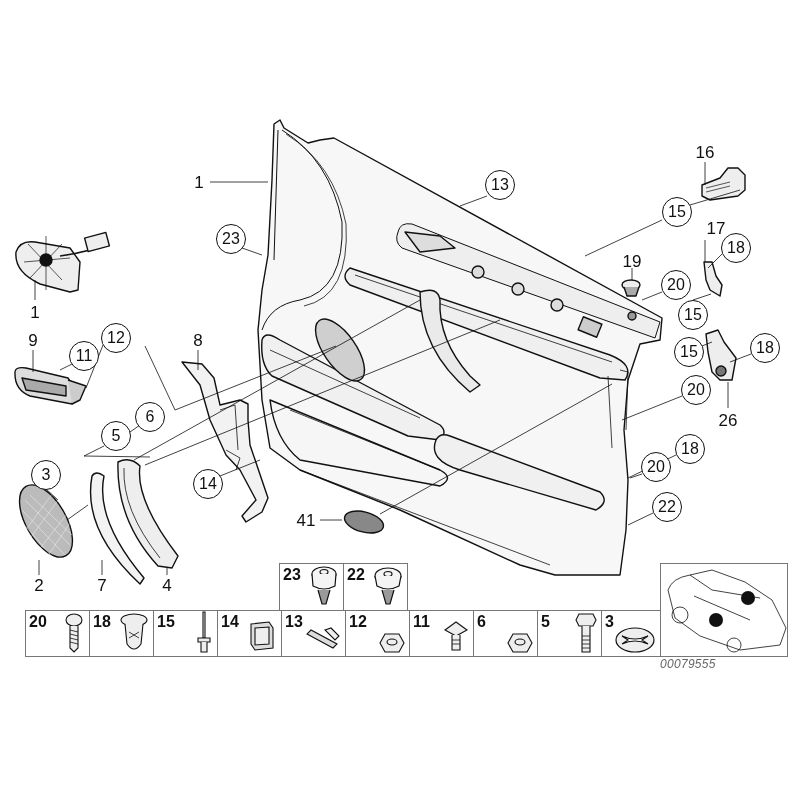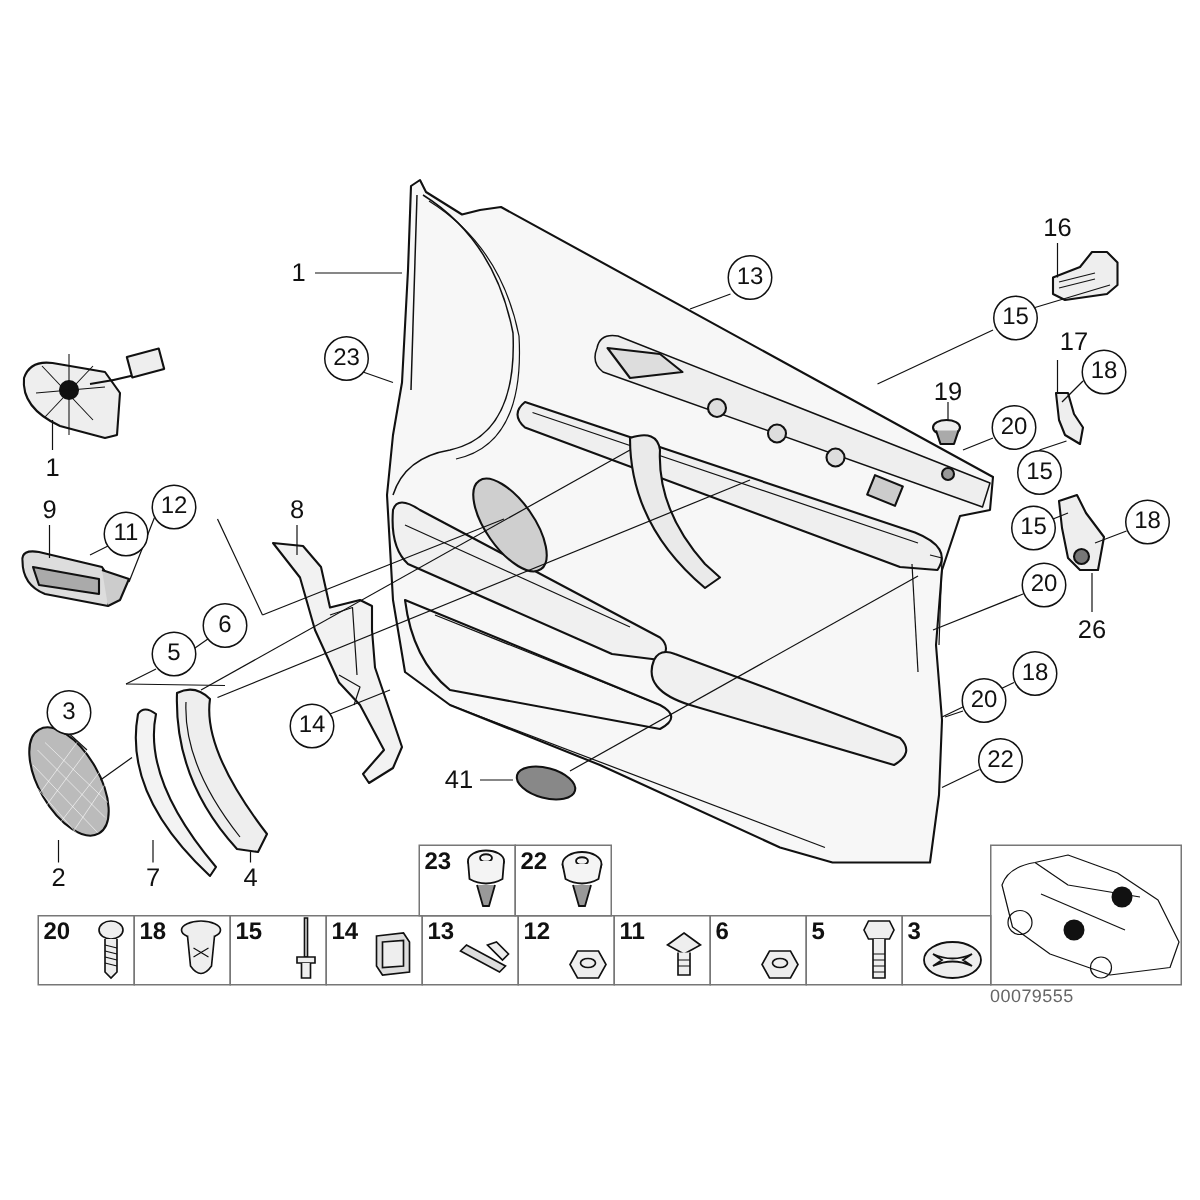--- a/index.html
+++ b/index.html
@@ -8,21 +8,21 @@
   #diagram { position: absolute; left: 0; top: 0; width: 800px; height: 800px; }
   .lbl { position: absolute; font-weight: normal; font-size: 17px; color: #111;
          line-height: 1; transform: translate(-50%, -50%); white-space: nowrap; }
   .circ { position: absolute; width: 30px; height: 30px; border: 1.6px solid #111;
           border-radius: 50%; box-sizing: border-box; display: flex;
           align-items: center; justify-content: center; font-size: 16px; font-weight: normal;
           color: #111; background: #fff; transform: translate(-50%, -50%); }
   .cell { position: absolute; box-sizing: border-box; border: 1px solid #777; }
   .cell .num { position: absolute; left: 3px; top: 2px; font-weight: bold; font-size: 16px; color: #111; }
   .cell svg { position: absolute; right: 4px; bottom: 2px; }
-  .ref { position: absolute; left: 660px; top: 657px; font-size: 12px; color: #666; letter-spacing: 0.3px; }
+  .ref { position: absolute; left: 660px; top: 657px; font-size: 12px; color: #666; letter-spacing: 0.3px; font-style: italic; }
 </style>
 </head>
 <body>
 
 <svg id="diagram" viewBox="0 0 800 800" xmlns="http://www.w3.org/2000/svg">
   <g fill="none" stroke="#111" stroke-width="1.4" stroke-linejoin="round">
 
     <g>
       <path d="M274 124 L280 120 L284 128 L308 143 L320 140 L334 138 L662 318 L660 340 L640 344 L628 380 L624 430 L628 480 L626 530 L620 575 L555 575 L520 565 L400 510 L300 470 L270 448 L262 400 L258 330 L262 290 L268 255 L272 180 Z" fill="#f7f7f7"></path>
       <path d="M278 130 L274 260" stroke-width="1"></path>

